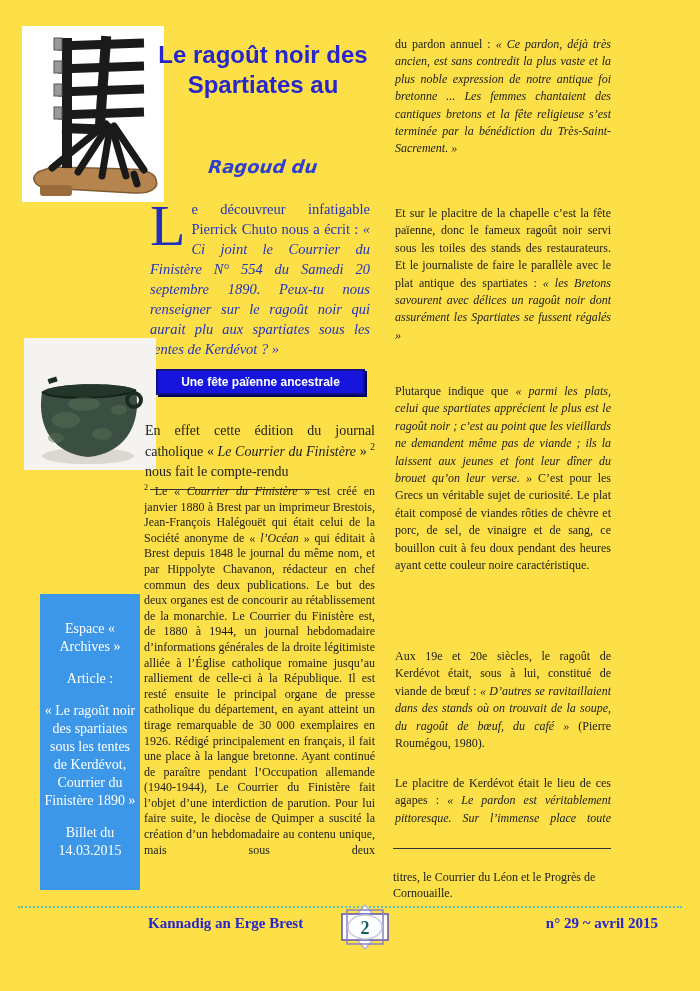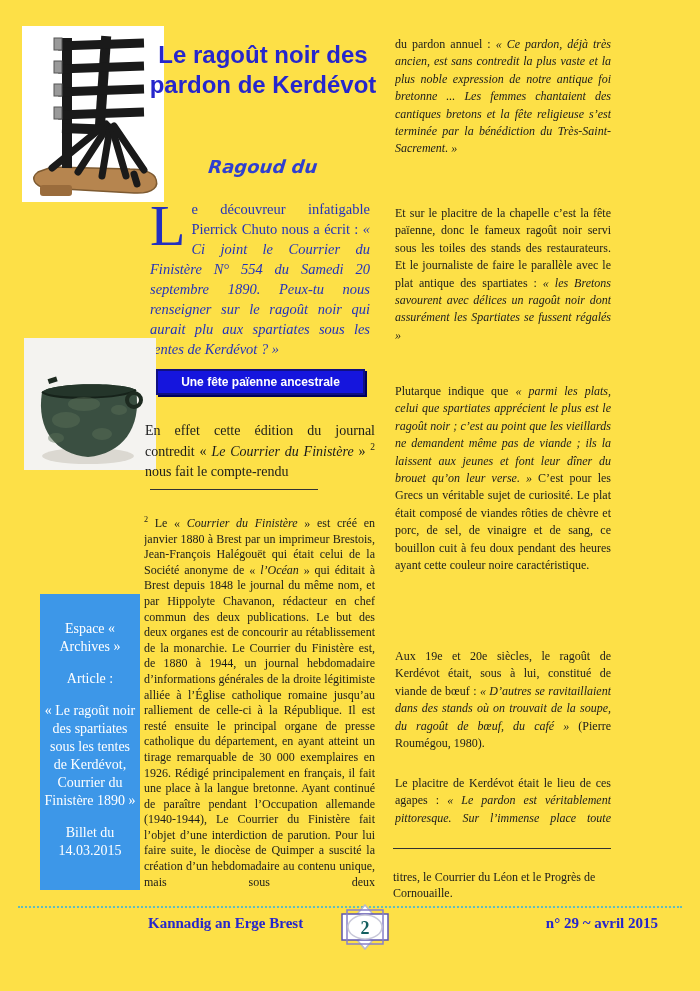--- a/index.html
+++ b/index.html
@@ -30,21 +30,21 @@
           background:#1515dd;border:2px solid #101080;box-shadow:2px 2px 0 #000060;
           color:#ffffff;font-family:"Liberation Sans", sans-serif;font-weight:bold;
           font-size:12px;line-height:22px;text-align:center;}
 
   
   .para-left{position:absolute;left:145px;top:407px;width:230px;text-align:justify;
              font-size:14px;line-height:20.5px;}
   sup{font-size:0.68em;vertical-align:super;line-height:0;}
 
   .fn-sep-left{position:absolute;left:150px;top:489px;width:168px;border-top:1px solid #333;}
-  .footnote-left{position:absolute;left:144px;top:504px;width:231px;height:408px;overflow:hidden;
+  .footnote-left{position:absolute;left:144px;top:472px;width:231px;height:408px;overflow:hidden;
                  text-align:justify;text-align-last:justify;font-size:12px;line-height:15.6px;}
 
   
   .sidebar-box{position:absolute;left:40px;top:594px;width:100px;height:296px;box-sizing:border-box;
                background:#3d97e8;color:#ffffff;text-align:center;
                font-size:14px;line-height:18px;padding:26px 4px;}
   .sidebar-box p{margin:0 0 14px;}
 
   
   .rp{position:absolute;left:395px;width:216px;overflow:hidden;text-align:justify;
@@ -100,21 +100,21 @@
       <path d="M86 100 L56 146"></path>
       <path d="M88 102 L80 150"></path>
       <path d="M90 102 L104 150"></path>
       <path d="M92 100 L122 144"></path>
       <path d="M112 148 L115 158"></path>
     </g>
   </svg>
 
   <div class="title">
     <span>Le ragoût noir des</span>
-    <span>pardon de Kerdévot</span>
+    <span>Spartiates au</span>
   </div>
   <div class="subtitle">Ragoud du</div>
 
   <div class="intro">
     <span class="dropcap">L</span><span>e découvreur infatigable Pierrick Chuto nous a écrit : </span><span class="q">« Ci joint le Courrier du Finistère N° 554 du Samedi 20 septembre 1890. Peux-tu nous renseigner sur le ragoût noir qui aurait plu aux spartiates sous les tentes de Kerdévot ? »</span>
   </div>
 
   <svg class="bowl" width="132" height="132" viewBox="0 0 132 132" aria-hidden="true">
     <rect x="0" y="0" width="132" height="132" fill="#f4f3f0"></rect>
     <ellipse cx="64" cy="118" rx="46" ry="8" fill="#dbd8d1"></ellipse>
@@ -127,21 +127,21 @@
       <ellipse cx="60" cy="66" rx="16" ry="7"></ellipse>
       <ellipse cx="95" cy="72" rx="8" ry="5"></ellipse>
       <ellipse cx="32" cy="100" rx="8" ry="5"></ellipse>
     </g>
     <circle cx="110" cy="62" r="7" fill="none" stroke="#1d2a20" stroke-width="4"></circle>
     <rect x="24" y="40" width="9" height="5" fill="#1d2a20" transform="rotate(-18 28 42)"></rect>
   </svg>
 
   <div class="banner">Une fête païenne ancestrale</div>
 
-  <p class="para-left"><span>En effet cette édition du journal contredit « </span><span class="q">Le Courrier du Finistère</span><span> » </span><sup>2</sup><span> nous fait le compte-rendu</span></p>
+  <p class="para-left"><span>En effet cette édition du journal catholique « </span><span class="q">Le Courrier du Finistère</span><span> » </span><sup>2</sup><span> nous fait le compte-rendu</span></p>
 
   <div class="fn-sep-left"></div>
   <p class="footnote-left"><sup>2</sup><span> Le « </span><span class="q">Courrier du Finistère</span><span> » est créé en janvier 1880 à Brest par un imprimeur Brestois, Jean-François Halégouët qui était celui de la Société anonyme de « </span><span class="q">l’Océan</span><span> » qui éditait à Brest depuis 1848 le journal du même nom, et par Hippolyte Chavanon, rédacteur en chef commun des deux publications. Le but des deux organes est de concourir au rétablissement de la monarchie. Le Courrier du Finistère est, de 1880 à 1944, un journal hebdomadaire d’informations générales de la droite légitimiste alliée à l’Église catholique romaine jusqu’au ralliement de celle-ci à la République. Il est resté ensuite le principal organe de presse catholique du département, en ayant atteint un tirage remarquable de 30 000 exemplaires en 1926. Rédigé principalement en français, il fait une place à la langue bretonne. Ayant continué de paraître pendant l’Occupation allemande (1940-1944), Le Courrier du Finistère fait l’objet d’une interdiction de parution. Pour lui faire suite, le diocèse de Quimper a suscité la création d’un hebdomadaire au contenu unique, mais sous deux</span></p>
 
   <div class="sidebar-box">
     <p>Espace « Archives »</p>
     <p>Article :</p>
     <p>« Le ragoût noir des spartiates sous les tentes de Kerdévot, Courrier du Finistère 1890 »</p>
     <p>Billet du 14.03.2015</p>
   </div>

